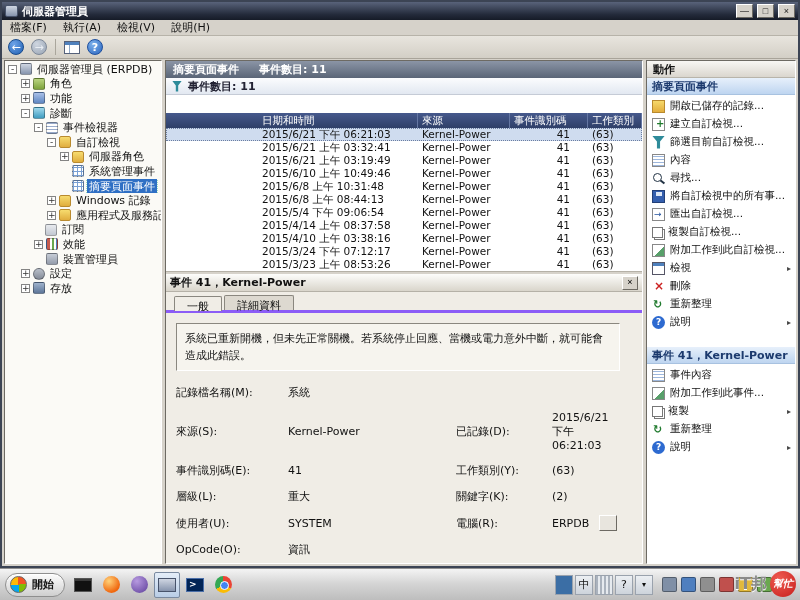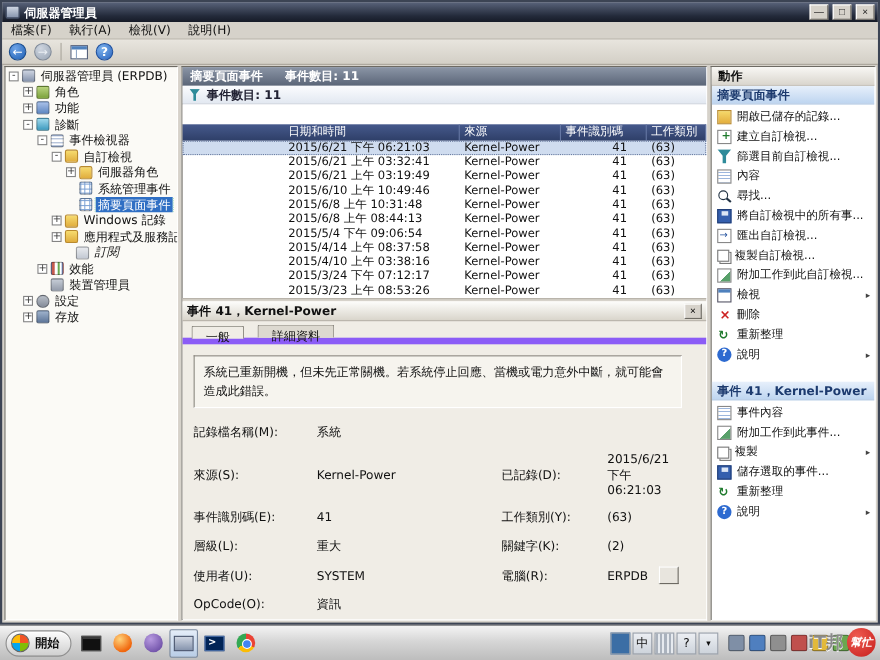--- a/index.html
+++ b/index.html
@@ -83,21 +83,21 @@
   .crit::after { content:"x"; position:absolute; left:2.2px; top:-1.5px; color:#fff; font-size:7px; font-weight:bold; }
 
   .hsplit { height:3px; background:#d6d2ca; border-top:1px solid #b5b1a7; cursor:ns-resize; flex:0 0 auto; }
 
   
   .details { flex:1; background:#f0ede6; display:flex; flex-direction:column; min-height:0; }
   .d-title { height:18px; background:linear-gradient(#fdfdfb,#d9d5cb); border-bottom:1px solid #b5b1a7;
              display:flex; align-items:center; justify-content:space-between; padding:0 4px; font-weight:bold; flex:0 0 auto; }
   .d-close { width:16px; height:14px; background:#d6d2ca; border:1px solid; border-color:#fff #6d6a63 #6d6a63 #fff;
              font-size:9px; line-height:11px; text-align:center; }
-  .d-tabs { height:21px; padding:3px 8px 0; display:flex; gap:12px; border-bottom:6px solid #8b5cf6; flex:0 0 auto; }
+  .d-tabs { height:21px; padding:3px 8px 0; display:flex; gap:2px; border-bottom:3px solid #8b5cf6; flex:0 0 auto; }
   .tab { padding:2px 12px; background:#ddd9d0; border:1px solid #8a877f; border-bottom:none;
          border-radius:2px 2px 0 0; font-size:11px; position:relative; }
   .tab.active { background:#f0ede6; top:1px; z-index:2; font-weight:normal; }
   .d-body { flex:1; padding:10px 22px 4px 10px; overflow:hidden; }
   .d-desc { border:1px solid; border-color:#8a877f #fff #fff #8a877f; background:#f6f4ee; padding:6px 8px;
             min-height:44px; line-height:1.55; margin-bottom:14px; }
   .d-fields { display:grid; grid-template-columns:112px 168px 96px 1fr; row-gap:11px; align-items:center; }
   .fvalue { display:flex; align-items:center; gap:10px; }
   .mini-btn { width:18px; height:16px; background:#e8e5de; border:1px solid; border-color:#fff #6d6a63 #6d6a63 #fff; }
 
@@ -260,21 +260,21 @@
         <div class="tree-item" style="padding-left: 42px;">
           <span class="toggle">+</span>
           <span class="ticon ti-folder"></span>
           <span class="tlabel">Windows 記錄</span>
         </div>
         <div class="tree-item" style="padding-left: 42px;">
           <span class="toggle">+</span>
           <span class="ticon ti-folder"></span>
           <span class="tlabel">應用程式及服務記錄</span>
         </div>
-        <div class="tree-item" style="padding-left: 52px; font-style: italic;">
+        <div class="tree-item" style="padding-left: 28px;">
           <span class="toggle none"></span>
           <span class="ticon ti-subscriptions"></span>
           <span class="tlabel">訂閱</span>
         </div>
         <div class="tree-item" style="padding-left: 29px;">
           <span class="toggle">+</span>
           <span class="ticon ti-performance"></span>
           <span class="tlabel">效能</span>
         </div>
         <div class="tree-item" style="padding-left: 29px;">
@@ -542,24 +542,20 @@
           <div class="a-item">
             <span class="ai ai-attach-task"></span>
             <span class="alabel">附加工作到此事件...</span>
           </div>
           <div class="a-item">
             <span class="ai ai-copy"></span>
             <span class="alabel">複製</span>
             <span class="sub">▸</span>
           </div>
           <div class="a-item">
-            <span class="ai ai-save"></span>
-            <span class="alabel">儲存選取的事件...</span>
-          </div>
-          <div class="a-item">
             <span class="ai ai-refresh"></span>
             <span class="alabel">重新整理</span>
           </div>
           <div class="a-item">
             <span class="ai ai-help"></span>
             <span class="alabel">說明</span>
             <span class="sub">▸</span>
           </div>
         </div>
     </div>

